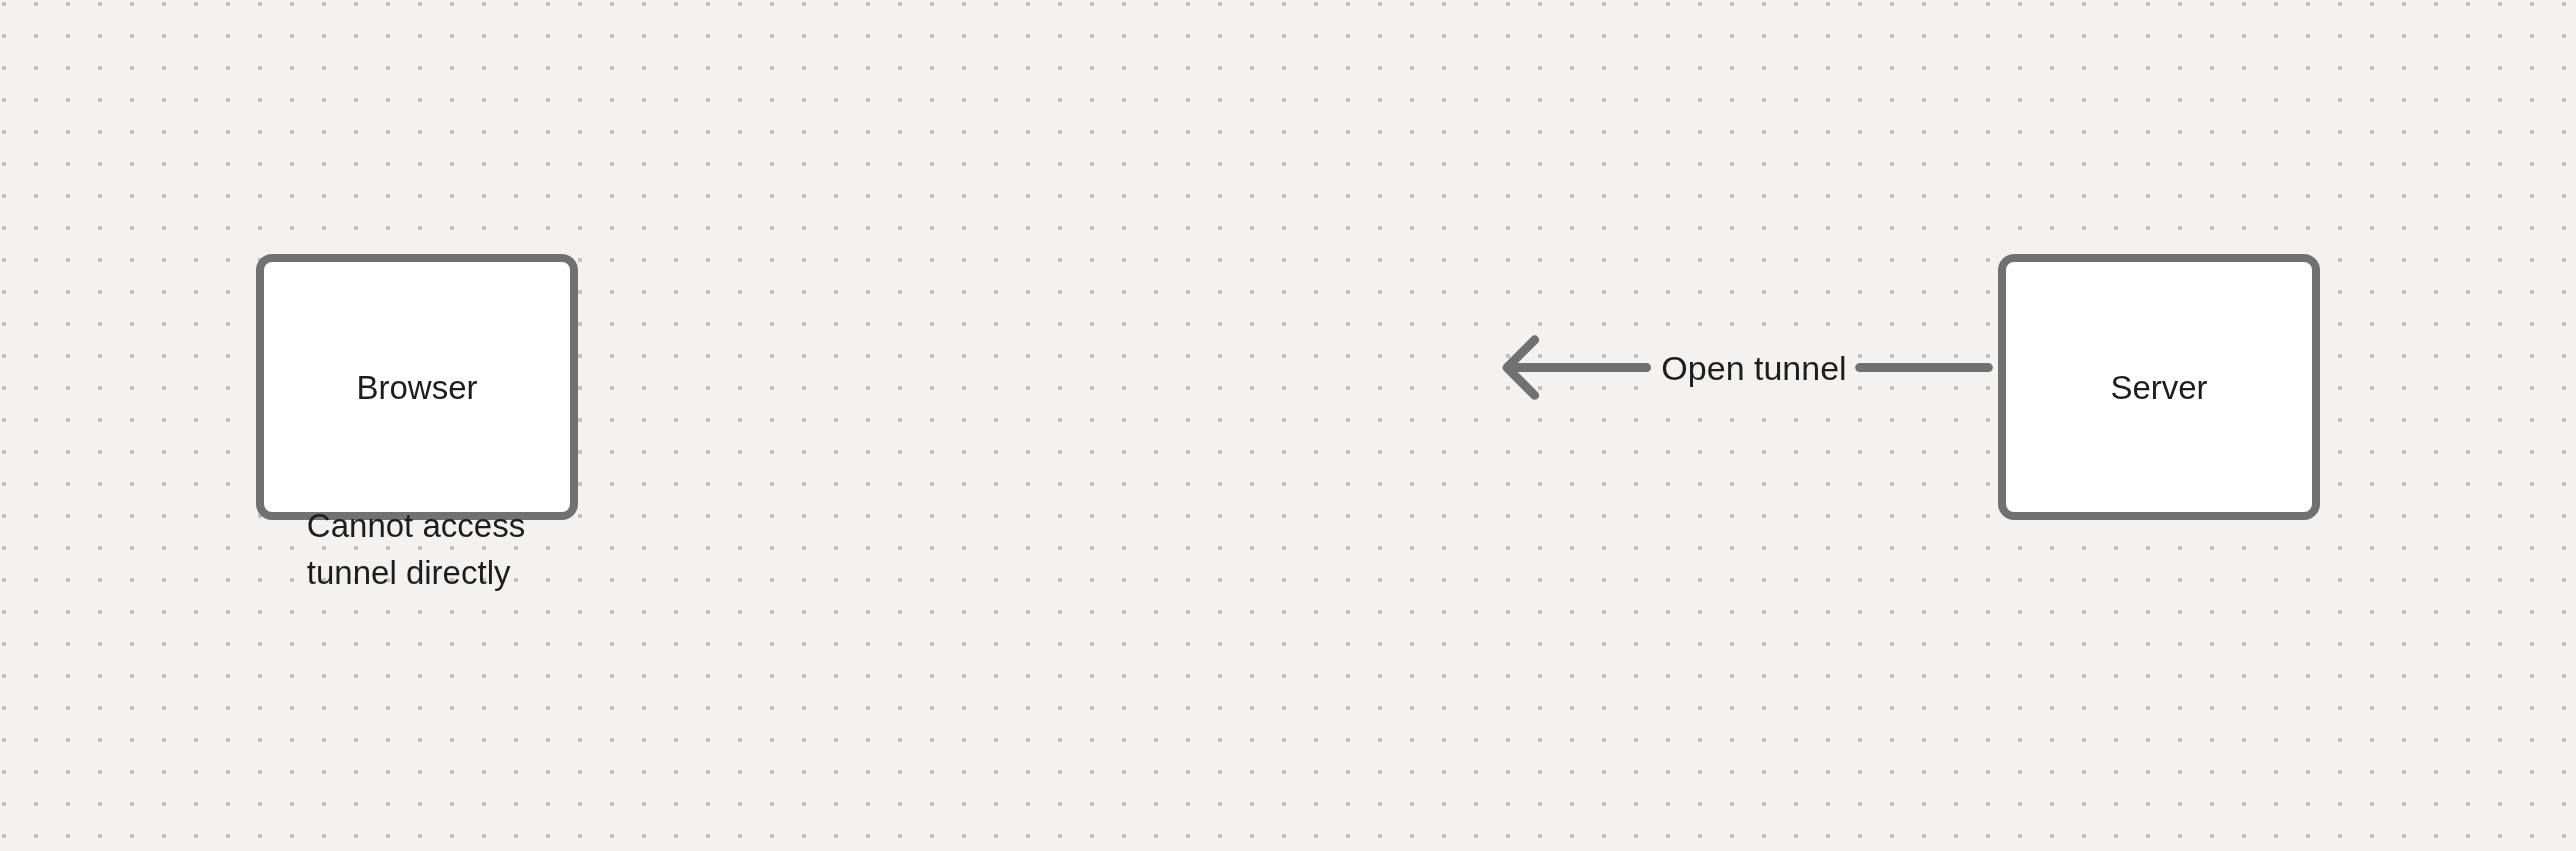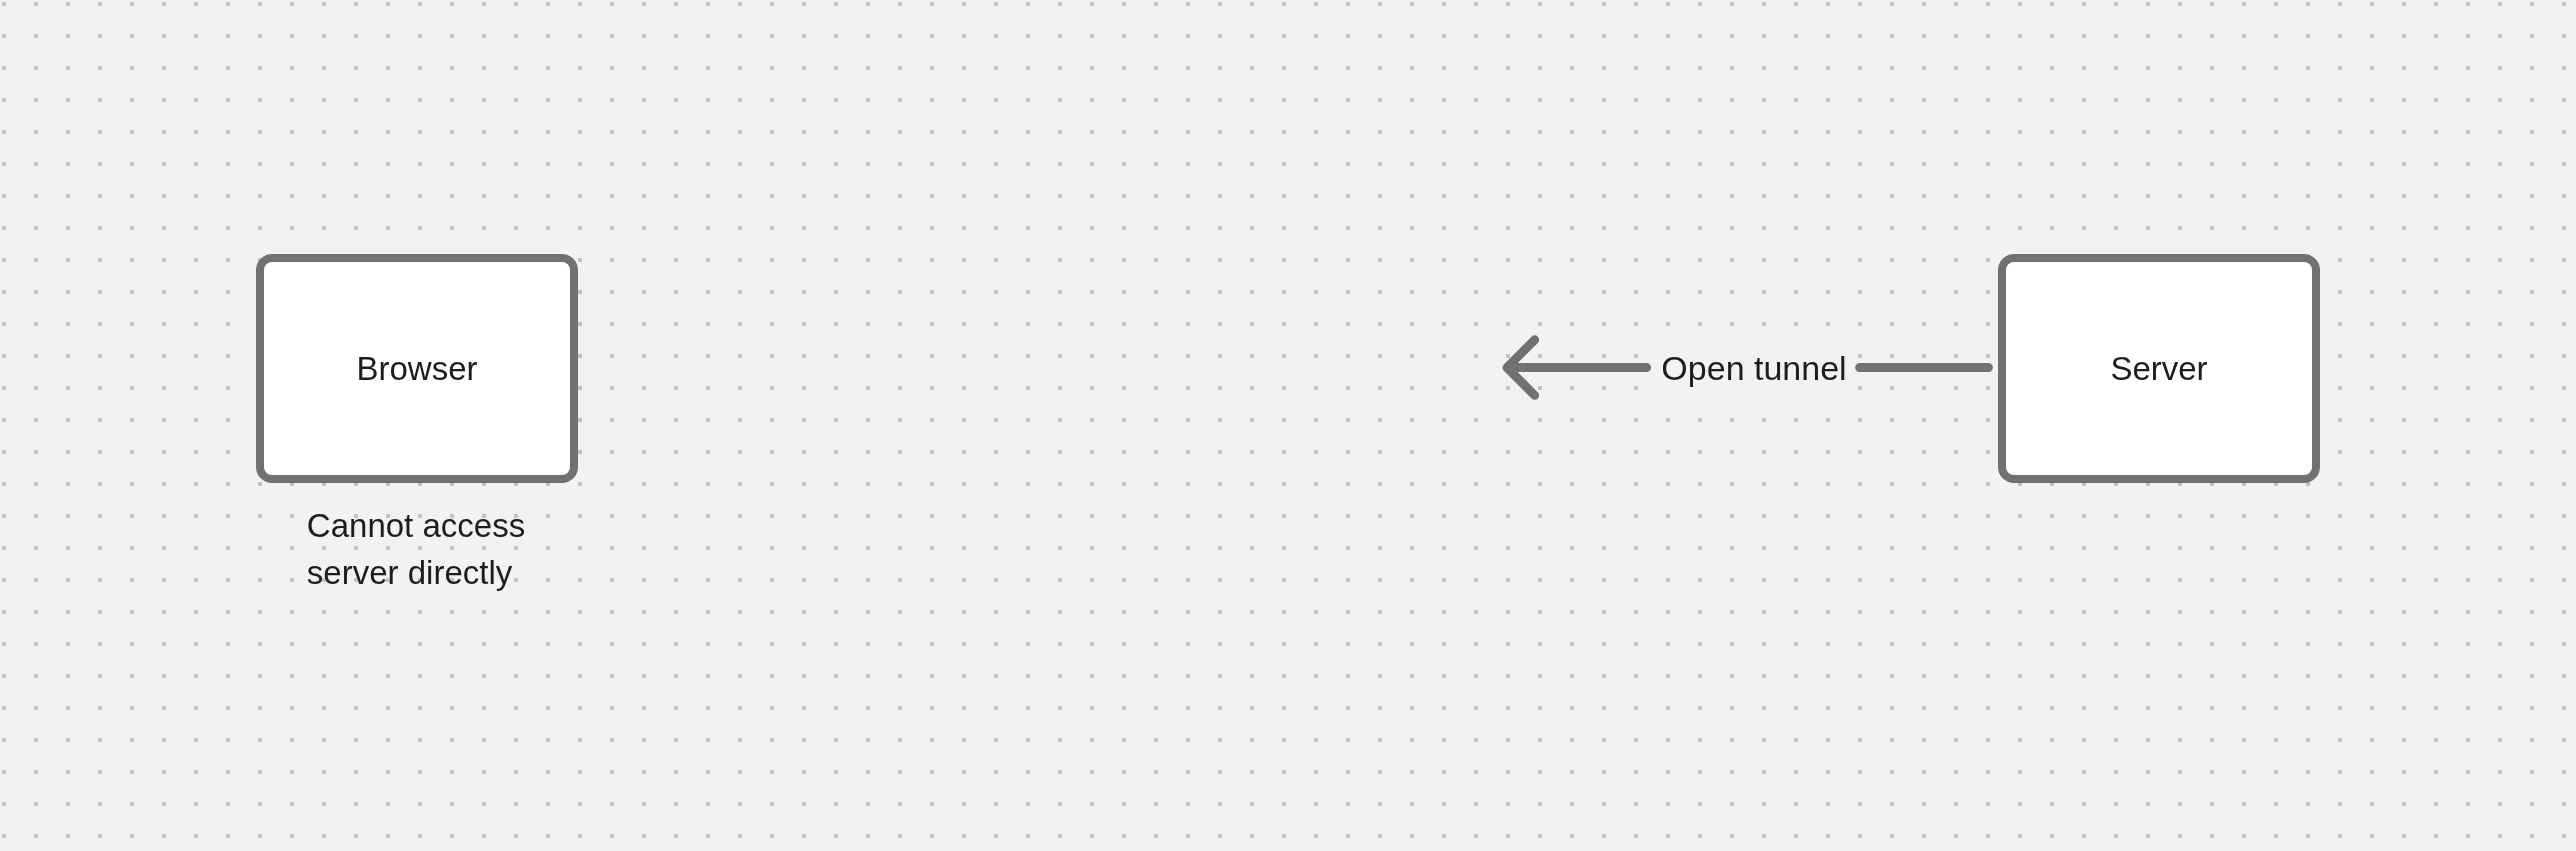--- a/index.html
+++ b/index.html
@@ -15,21 +15,21 @@
     background-image: radial-gradient(circle, var(--dot, #c3c1bf) 2px, rgba(0,0,0,0) 2.6px);
     background-size: 32px 32px;
     background-position: -12px -12px;
     font-family: "Liberation Sans", "DejaVu Sans", sans-serif;
     color: var(--text, #1d1d1d);
   }
   .node {
     position: absolute;
     top: 254px;
     width: 322px;
-    height: 229px;
+    height: 266px;
     box-sizing: border-box;
     background: var(--node-fill, #ffffff);
     border: 8px solid var(--stroke, #717171);
     border-radius: 16px;
     display: flex;
     align-items: center;
     justify-content: center;
   }
   .node-browser { left: 256px; }
   .node-gateway { left: 1174px; }
@@ -96,17 +96,17 @@
     </g>
     <g>
       <polyline points="1549,343 1521,371 1549,399"></polyline>
     </g>
   </svg>
 
   <span class="edge-label">Open tunnel</span>
 
   <div class="caption">
     <div>Cannot access</div>
-    <div>server directly</div>
+    <div>tunnel directly</div>
   </div>
 
 </div>
 
 
 </body></html>

